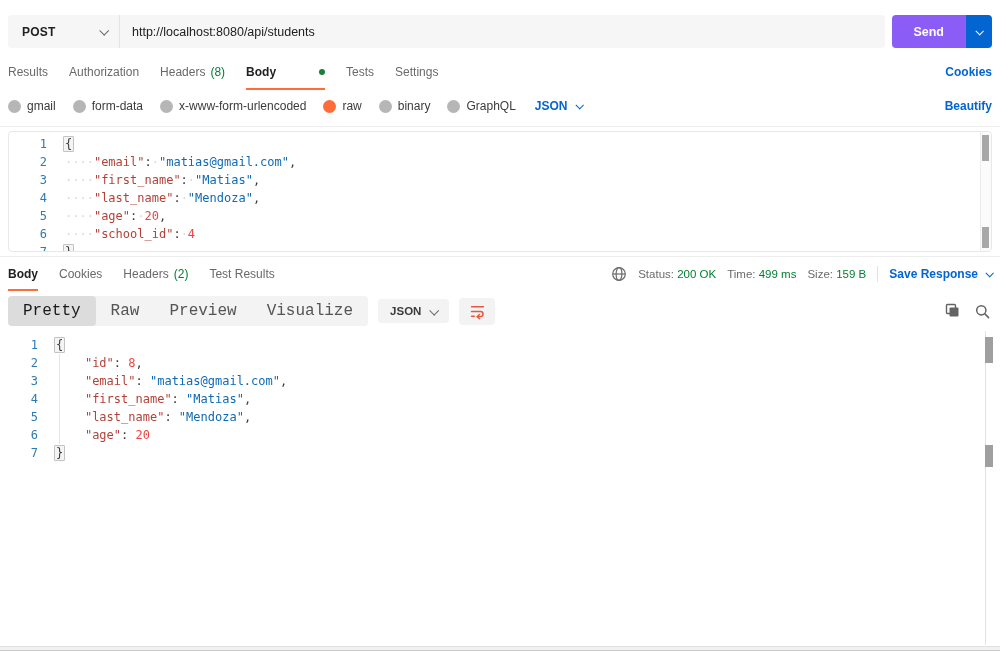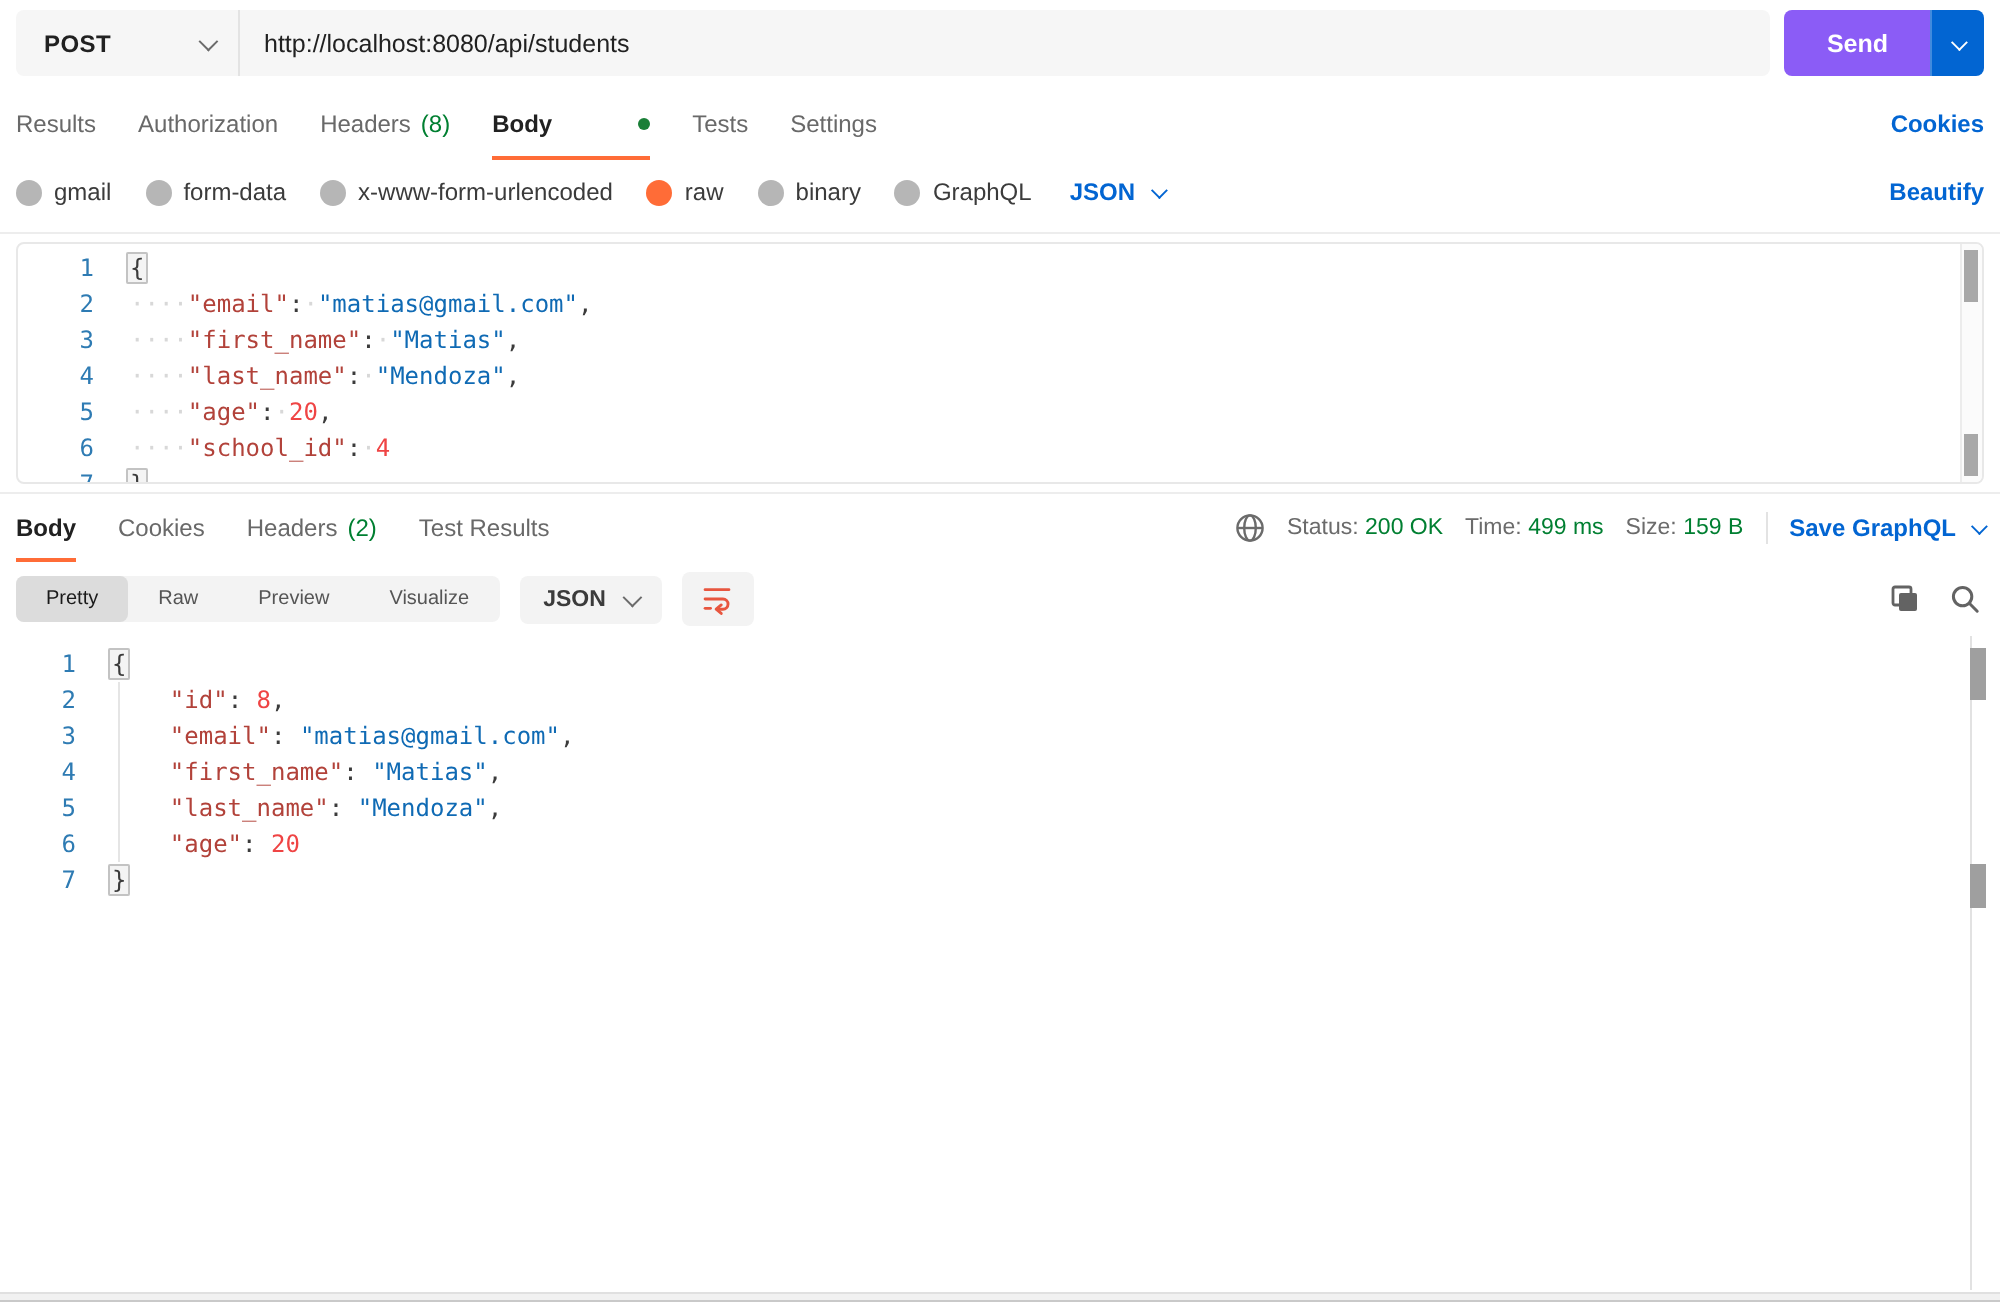--- a/index.html
+++ b/index.html
@@ -4,21 +4,21 @@
 <style>
   * { margin:0; padding:0; box-sizing:border-box; }
   html,body { width:1000px; height:651px; overflow:hidden; }
   body {
     font-family:"Liberation Sans", sans-serif;
     background:#ffffff; color:#212121;
     display:flex; flex-direction:column; position:relative;
   }
 
   
-  .topbar { display:flex; align-items:flex-start; padding:5px 8px 6px 8px; gap:7px; }
+  .topbar { display:flex; align-items:flex-start; padding:15px 8px 6px 8px; gap:7px; }
   .url-group { flex:1; display:flex; align-items:stretch; background:#f6f6f6; border-radius:4px; height:33px; }
   .method-select {
     width:112px; display:flex; align-items:center; justify-content:space-between;
     padding:0 12px 0 14px; border-right:1px solid #e3e3e3; cursor:pointer;
   }
   .method-label { font-size:12px; font-weight:700; letter-spacing:.2px; color:#212121; }
   .chev { display:inline-block; width:7px; height:7px; border-right:1.6px solid currentColor; border-bottom:1.6px solid currentColor; transform:rotate(45deg) translateY(-1px); }
   .chev-grey { color:#6b6b6b; }
   .url-input {
     flex:1; border:none; outline:none; background:transparent;
@@ -76,21 +76,21 @@
   .resp-header { display:flex; align-items:stretch; padding:0 8px; height:35px; border-bottom:1px solid transparent; }
   .resp-meta { margin-left:auto; display:flex; align-items:center; gap:11px; }
   .stat { font-size:11.5px; color:#6b6b6b; }
   .stat b { color:#007f31; font-weight:500; }
   .v-sep { width:1px; height:16px; background:#e3e3e3; }
   .save-resp { display:flex; align-items:center; gap:8px; color:#0265d2; font-size:12px; font-weight:700; cursor:pointer; }
   .save-resp .chev { width:6px; height:6px; }
 
   .resp-toolbar { display:flex; align-items:center; padding:4px 8px 5px 8px; gap:10px; }
   .segmented { display:flex; background:#f3f3f3; border-radius:4px; }
-  .segment { font-size:10px; color:#555; padding:6px 15px; border-radius:4px; cursor:pointer; }
+  .segment { font-size:16px; color:#555; padding:6px 15px; border-radius:4px; cursor:pointer;font-family:Liberation Mono, monospace; }
   .segment.active { background:#dcdcdc; color:#1a1a1a; font-weight:500; }
   .tool-btn { background:#f3f3f3; border-radius:4px; display:flex; align-items:center; gap:9px; padding:6px 12px; font-size:11.5px; font-weight:600; color:#3b3b3b; cursor:pointer; }
   .wrap-btn { background:#f3f3f3; border-radius:4px; width:36px; height:27px; display:flex; align-items:center; justify-content:center; cursor:pointer; }
   .resp-icons { margin-left:auto; display:flex; align-items:center; gap:15px; padding-right:2px; }
   .icon-btn { cursor:pointer; display:flex; }
 
   .resp-body { position:relative; flex:1; padding-top:5px; }
   .indent-guide { position:absolute; left:59px; top:23px; height:90px; border-left:1px solid #e5e5e5; }
   .ruler-line { position:absolute; right:14px; top:0; bottom:6px; border-left:1px solid #e2e2e2; }
   .ruler-mark { position:absolute; right:7px; width:8px; background:#9f9f9f; }
@@ -234,21 +234,21 @@
         <circle cx="8" cy="8" r="6.3"></circle>
           <ellipse cx="8" cy="8" rx="2.9" ry="6.3"></ellipse>
           <line x1="1.7" y1="8" x2="14.3" y2="8"></line>
       </svg>
     </span>
     <span class="stat"><span>Status:</span> <b>200 OK</b></span>
     <span class="stat"><span>Time:</span> <b>499 ms</b></span>
     <span class="stat"><span>Size:</span> <b>159 B</b></span>
     <span class="v-sep"></span>
     <span class="save-resp">
-        <span>Save GraphQL</span>
+        <span>Save Response</span>
         <span class="chev"></span>
       </span>
   </div>
 </div>
 
 <div class="resp-toolbar">
   <div class="segmented">
     <div class="segment active">Pretty</div>
     <div class="segment">Raw</div>
     <div class="segment">Preview</div>

